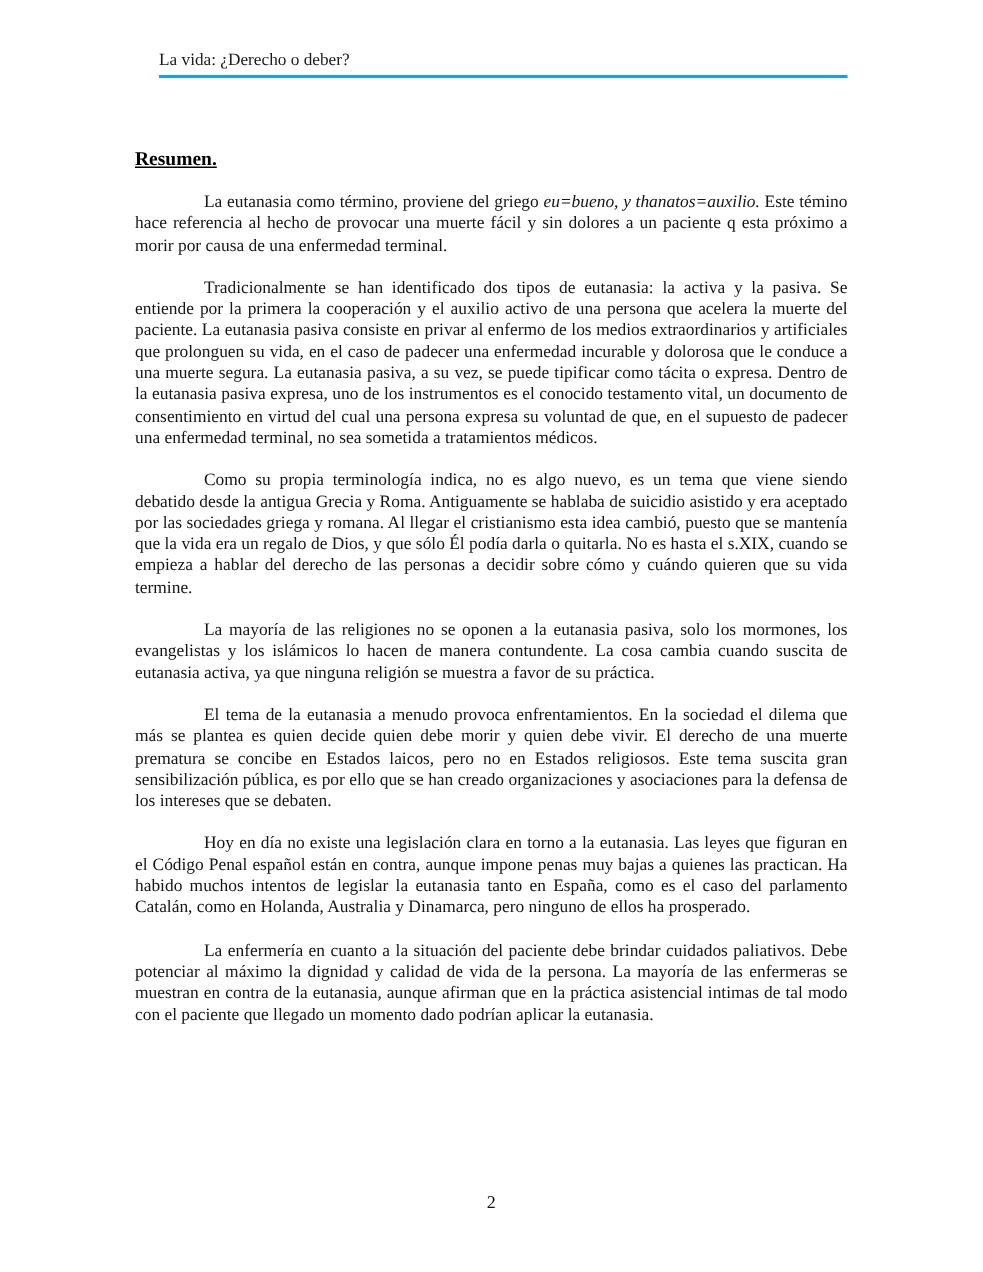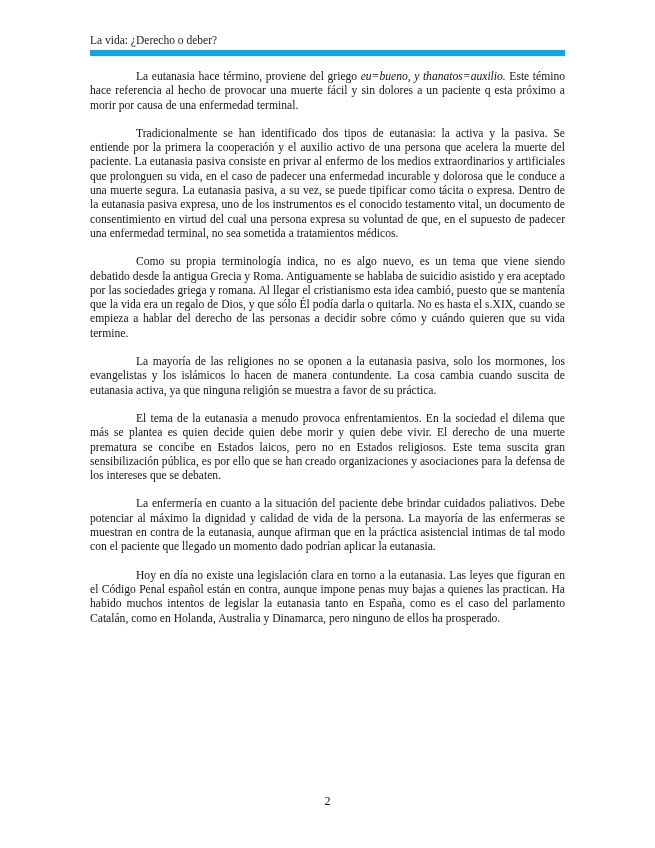--- a/index.html
+++ b/index.html
@@ -18,22 +18,23 @@
   }
   .content {
     position: absolute;
     top: 34px;
     left: 90px;
     right: 90px;
   }
   .doc-header {
     font-size: 11.5px;
     padding-bottom: 4px;
-    border-bottom: 6px solid #0ea5e9;
+    border-bottom: 2px solid #0ea5e9;
     color: #1a1a1a;
+    margin-left: 16px;
   }
   .section-title {
     margin-top: 46px;
     font-size: 13px;
     font-weight: bold;
     text-decoration: underline;
     color: #000000;
   }
   .body-text {
     margin-top: 14px;
@@ -60,36 +61,37 @@
 </head>
 <body>
 
 <div class="page">
   <div class="content">
 
     <div class="doc-header">
       <span>La vida: ¿Derecho o deber?</span>
     </div>
 
+    <h2 class="section-title">Resumen.</h2>
 
     <div class="body-text">
 
-      <p class="para"><span>La eutanasia hace término, proviene del griego </span><em>eu=bueno, y thanatos=auxilio.</em><span> Este témino hace referencia al hecho de provocar una muerte fácil y sin dolores a un paciente q esta próximo a morir por causa de una enfermedad terminal.</span></p>
+      <p class="para"><span>La eutanasia como término, proviene del griego </span><em>eu=bueno, y thanatos=auxilio.</em><span> Este témino hace referencia al hecho de provocar una muerte fácil y sin dolores a un paciente q esta próximo a morir por causa de una enfermedad terminal.</span></p>
 
       <p class="para">Tradicionalmente se han identificado dos tipos de eutanasia: la activa y la pasiva. Se entiende por la primera la cooperación y el auxilio activo de una persona que acelera la muerte del paciente. La eutanasia pasiva consiste en privar al enfermo de los medios extraordinarios y artificiales que prolonguen su vida, en el caso de padecer una enfermedad incurable y dolorosa que le conduce a una muerte segura. La eutanasia pasiva, a su vez, se puede tipificar como tácita o expresa. Dentro de la eutanasia pasiva expresa, uno de los instrumentos es el conocido testamento vital, un documento de consentimiento en virtud del cual una persona expresa su voluntad de que, en el supuesto de padecer una enfermedad terminal, no sea sometida a tratamientos médicos.</p>
 
       <p class="para">Como su propia terminología indica, no es algo nuevo, es un tema que viene siendo debatido desde la antigua Grecia y Roma. Antiguamente se hablaba de suicidio asistido y era aceptado por las sociedades griega y romana. Al llegar el cristianismo esta idea cambió, puesto que se mantenía que la vida era un regalo de Dios, y que sólo Él podía darla o quitarla. No es hasta el s.XIX, cuando se empieza a hablar del derecho de las personas a decidir sobre cómo y cuándo quieren que su vida termine.</p>
 
       <p class="para">La mayoría de las religiones no se oponen a la eutanasia pasiva, solo los mormones, los evangelistas y los islámicos lo hacen de manera contundente. La cosa cambia cuando suscita de eutanasia activa, ya que ninguna religión se muestra a favor de su práctica.</p>
 
       <p class="para">El tema de la eutanasia a menudo provoca enfrentamientos. En la sociedad el dilema que más se plantea es quien decide quien debe morir y quien debe vivir. El derecho de una muerte prematura se concibe en Estados laicos, pero no en Estados religiosos. Este tema suscita gran sensibilización pública, es por ello que se han creado organizaciones y asociaciones para la defensa de los intereses que se debaten.</p>
 
+      <p class="para">Hoy en día no existe una legislación clara en torno a la eutanasia. Las leyes que figuran en el Código Penal español están en contra, aunque impone penas muy bajas a quienes las practican. Ha habido muchos intentos de legislar la eutanasia tanto en España, como es el caso del parlamento Catalán, como en Holanda, Australia y Dinamarca, pero ninguno de ellos ha prosperado.</p>
+
       <p class="para">La enfermería en cuanto a la situación del paciente debe brindar cuidados paliativos. Debe potenciar al máximo la dignidad y calidad de vida de la persona. La mayoría de las enfermeras se muestran en contra de la eutanasia, aunque afirman que en la práctica asistencial intimas de tal modo con el paciente que llegado un momento dado podrían aplicar la eutanasia.</p>
-
-      <p class="para">Hoy en día no existe una legislación clara en torno a la eutanasia. Las leyes que figuran en el Código Penal español están en contra, aunque impone penas muy bajas a quienes las practican. Ha habido muchos intentos de legislar la eutanasia tanto en España, como es el caso del parlamento Catalán, como en Holanda, Australia y Dinamarca, pero ninguno de ellos ha prosperado.</p>
 
     </div>
   </div>
 
   <div class="footer">
     <span>2</span>
   </div>
 </div>
 
 </body></html>

